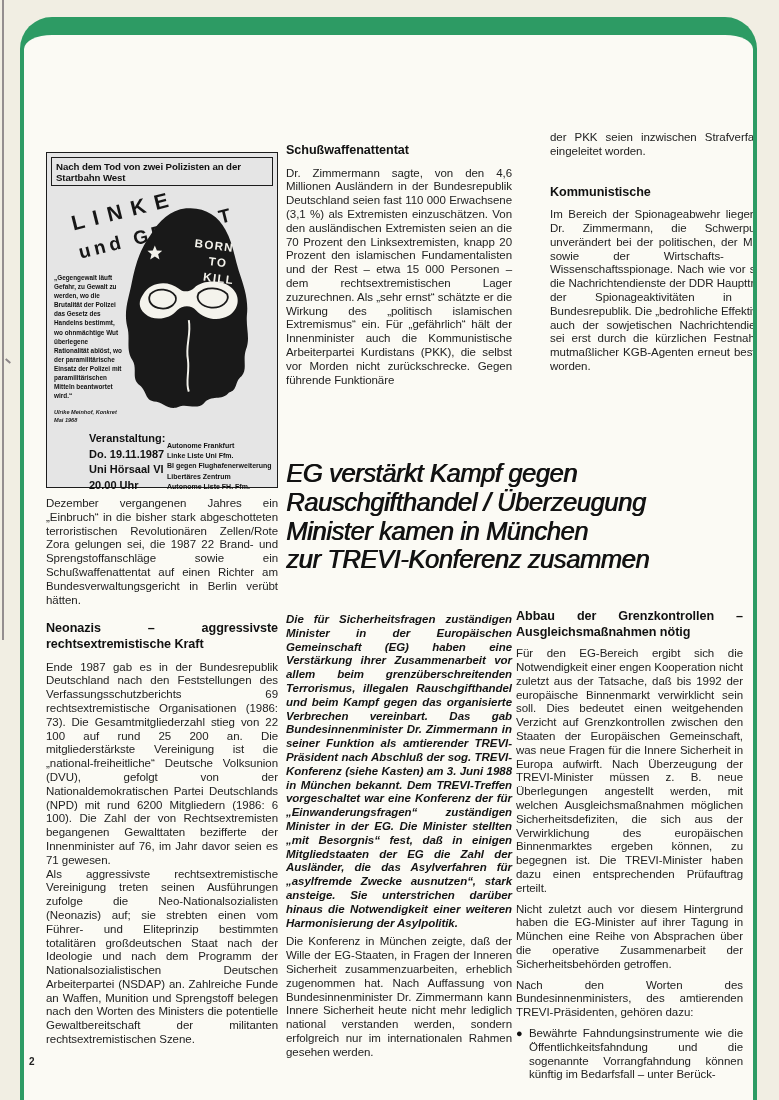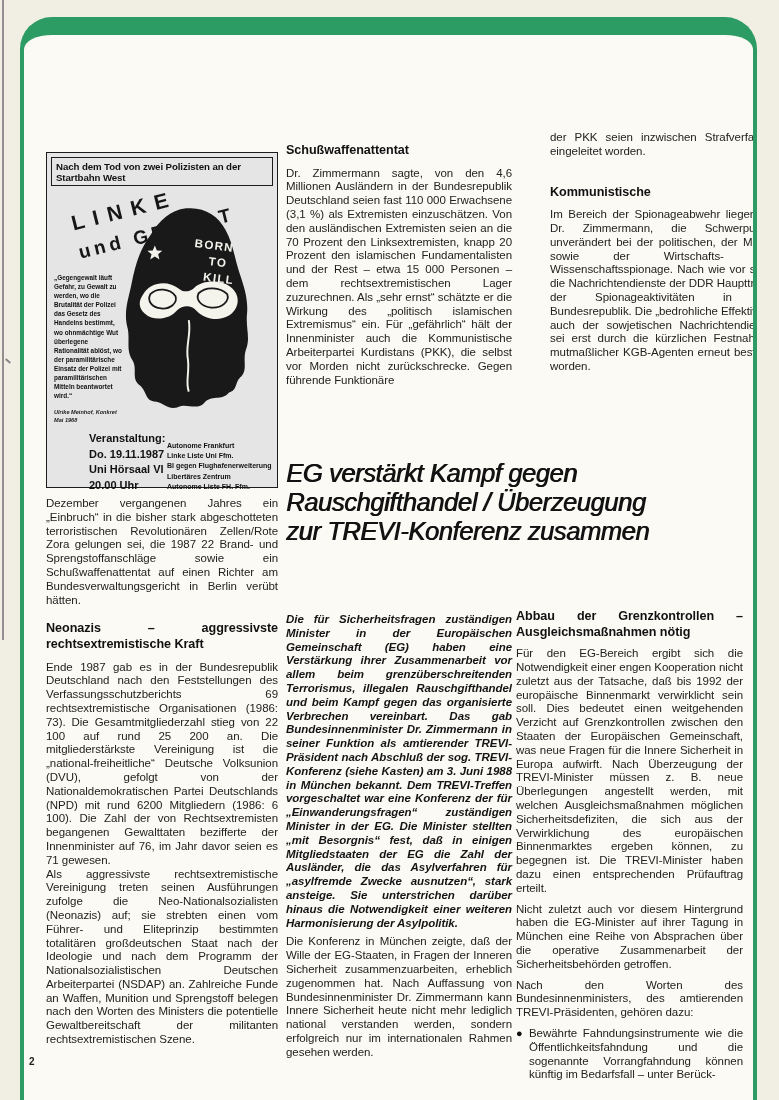--- a/index.html
+++ b/index.html
@@ -150,20 +150,21 @@
 
     <div class="col-right body-txt" style="top:96px;position:absolute;margin-left:34px;">
       <p>der PKK seien inzwischen Strafverfahren eingeleitet worden.</p>
       <p class="col-head" style="margin-top:26px;">Kommunistische</p>
       <p>Im Bereich der Spionageabwehr liegen, so Dr. Zimmermann, die Schwerpunkte unverändert bei der politischen, der Militär- sowie der Wirtschafts- und Wissenschaftsspionage. Nach wie vor seien die Nachrichtendienste der DDR Hauptträger der Spionageaktivitäten in der Bundesrepublik. Die „bedrohliche Effektivität“ auch der sowjetischen Nachrichtendienste sei erst durch die kürzlichen Festnahmen mutmaßlicher KGB-Agenten erneut bestätigt worden.</p>
     </div>
 
     <div class="headline">
       <div>EG verstärkt Kampf gegen</div>
       <div>Rauschgifthandel / Überzeugung</div>
+      <div>Minister kamen in München</div>
       <div>zur TREVI-Konferenz zusammen</div>
     </div>
 
     <div class="col-mid body-txt" style="top:578px;position:absolute;">
       <p class="bold-lead" style="margin-bottom:5px;">Die für Sicherheitsfragen zuständigen Minister in der Europäischen Gemeinschaft (EG) haben eine Verstärkung ihrer Zusammenarbeit vor allem beim grenzüberschreitenden Terrorismus, illegalen Rauschgifthandel und beim Kampf gegen das organisierte Verbrechen vereinbart. Das gab Bundesinnenminister Dr. Zimmermann in seiner Funktion als amtierender TREVI-Präsident nach Abschluß der sog. TREVI-Konferenz (siehe Kasten) am 3. Juni 1988 in München bekannt. Dem TREVI-Treffen vorgeschaltet war eine Konferenz der für „Einwanderungsfragen“ zuständigen Minister in der EG. Die Minister stellten „mit Besorgnis“ fest, daß in einigen Mitgliedstaaten der EG die Zahl der Ausländer, die das Asylverfahren für „asylfremde Zwecke ausnutzen“, stark ansteige. Sie unterstrichen darüber hinaus die Notwendigkeit einer weiteren Harmonisierung der Asylpolitik.</p>
       <p>Die Konferenz in München zeigte, daß der Wille der EG-Staaten, in Fragen der Inneren Sicherheit zusammenzuarbeiten, erheblich zugenommen hat. Nach Auffassung von Bundesinnenminister Dr. Zimmermann kann Innere Sicherheit heute nicht mehr lediglich national verstanden werden, sondern erfolgreich nur im internationalen Rahmen gesehen werden.</p>
     </div>
 
     <div class="col-right body-txt" style="top:574px;position:absolute;">
       <p class="col-head" style="margin-bottom:7px;">Abbau der Grenzkontrollen – Ausgleichsmaßnahmen nötig</p>

